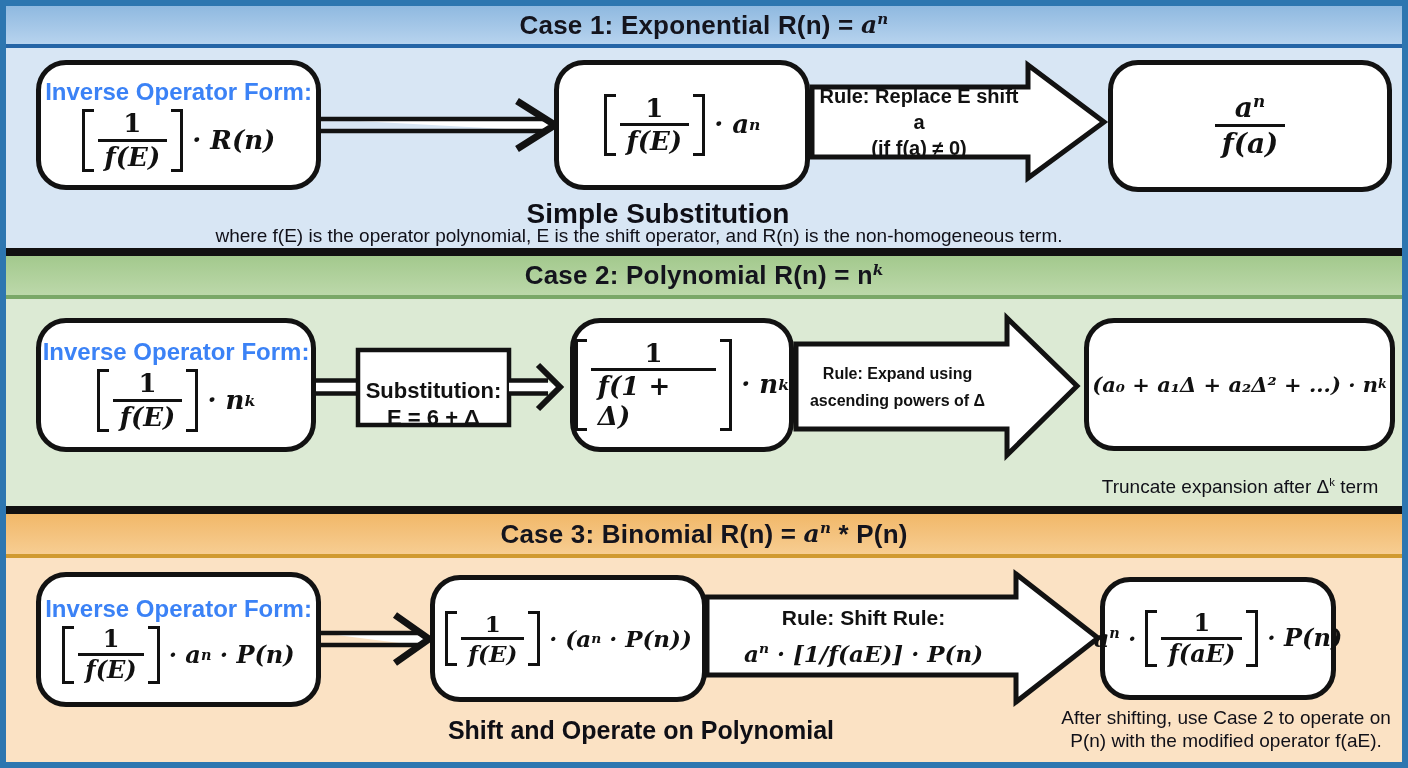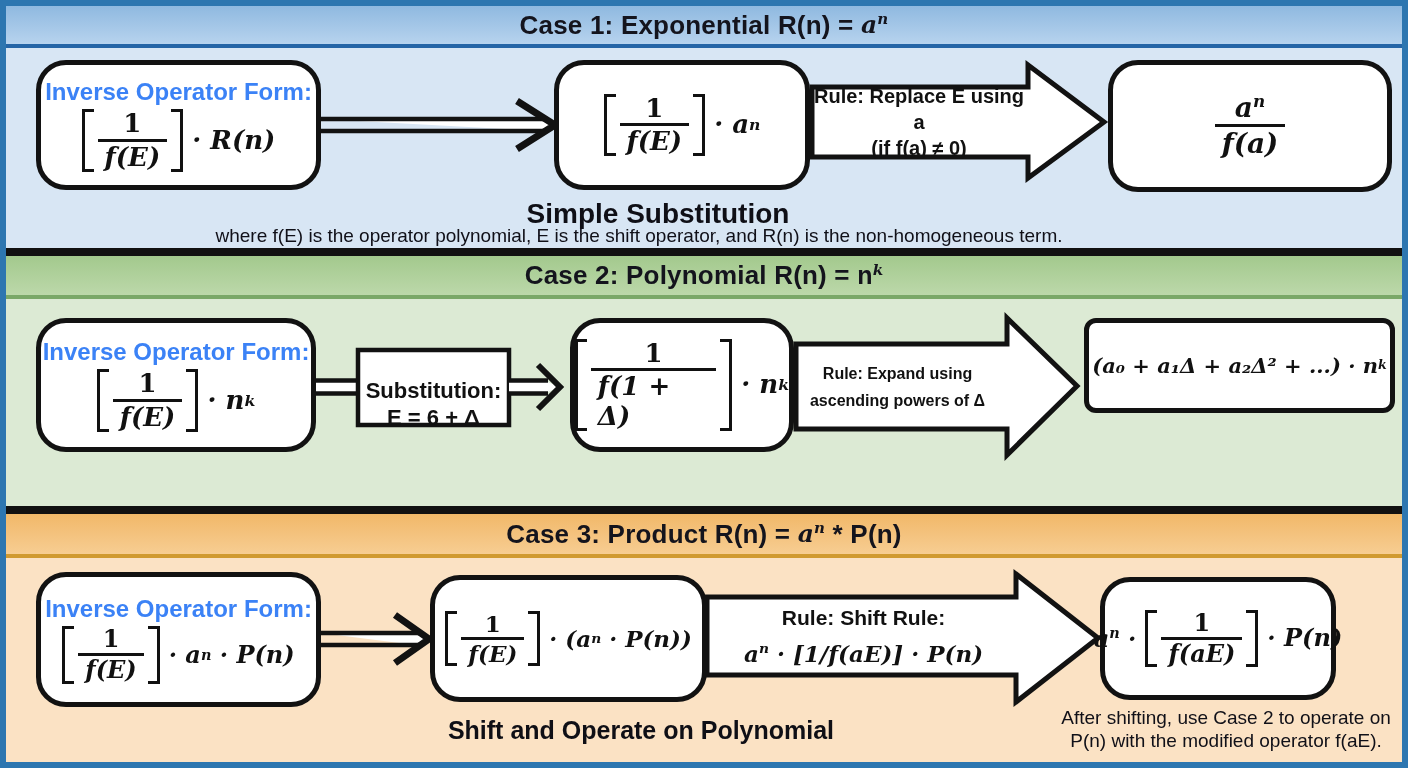--- a/index.html
+++ b/index.html
@@ -100,21 +100,21 @@
           </span>
         <span class="msuf">· a</span>
           <sup>n</sup>
       </div>
     </div>
 
     <svg class="arrow" style="left:804px; top:10px;" width="300" height="132" viewBox="0 0 300 132">
       <polygon points="2,29 218,29 218,7 294,64 218,120 218,99 2,99" fill="#ffffff" stroke="#121212" stroke-width="5" stroke-linejoin="miter" stroke-miterlimit="10"></polygon>
     </svg>
     <div class="atext" style="left:806px; top:44px; width:214px; height:60px;">
-      <div>Rule: Replace E using a</div>
+      <div>Rule: Replace E shift a</div>
       <div>(if f(a) ≠ 0)</div>
     </div>
 
     <div class="rbox" style="left:1102px; top:12px; width:284px; height:132px;">
       <div class="mrow fs28">
         <span class="frac">
             <span class="num"><span>a</span><sup>n</sup></span>
             <span class="den">f(a)</span>
           </span>
       </div>
@@ -180,33 +180,36 @@
     </div>
 
     <svg class="arrow" style="left:788px; top:15px;" width="290" height="148" viewBox="0 0 290 148">
       <polygon points="2,30 213,30 213,4 283,72 213,141 213,115 2,115" fill="#ffffff" stroke="#121212" stroke-width="5" stroke-linejoin="miter" stroke-miterlimit="10"></polygon>
     </svg>
     <div class="atext" style="left:786px; top:45px; width:211px; height:85px; font-size:16px; line-height:27px;">
       <div>Rule: Expand using</div>
       <div>ascending powers of Δ</div>
     </div>
 
-    <div class="rbox" style="left:1078px; top:19px; width:311px; height:95px;border-radius:12px;">
+    <div class="rbox" style="left:1078px; top:19px; width:311px; height:133px;">
       <div class="mrow fs21">
         <span>(a₀ + a₁Δ + a₂Δ² + ...) · n</span>
           <sup>k</sup>
       </div>
     </div>
 
+    <div class="note" style="left:1076px; top:172px; width:316px;">
+      <span>Truncate expansion after Δ</span><sup>k</sup><span class="pre"> term</span>
+    </div>
   </div>
 
   <div class="bar" style="top:500px;"></div>
 
   <div class="band hdr hdr-3">
-    <span class="pre">Case 3: Product R(n) = </span>
+    <span class="pre">Case 3: Binomial R(n) = </span>
       <span class="hmath"><span>a</span><sup>n</sup></span>
       <span class="pre"> * </span>
       <span>P(n)</span>
   </div>
 
   <div class="body body-3">
 
     <div class="rbox" style="left:30px; top:14px; width:285px; height:135px;">
       <div class="blabel">Inverse Operator Form:</div>
       <div class="mrow fs24">

